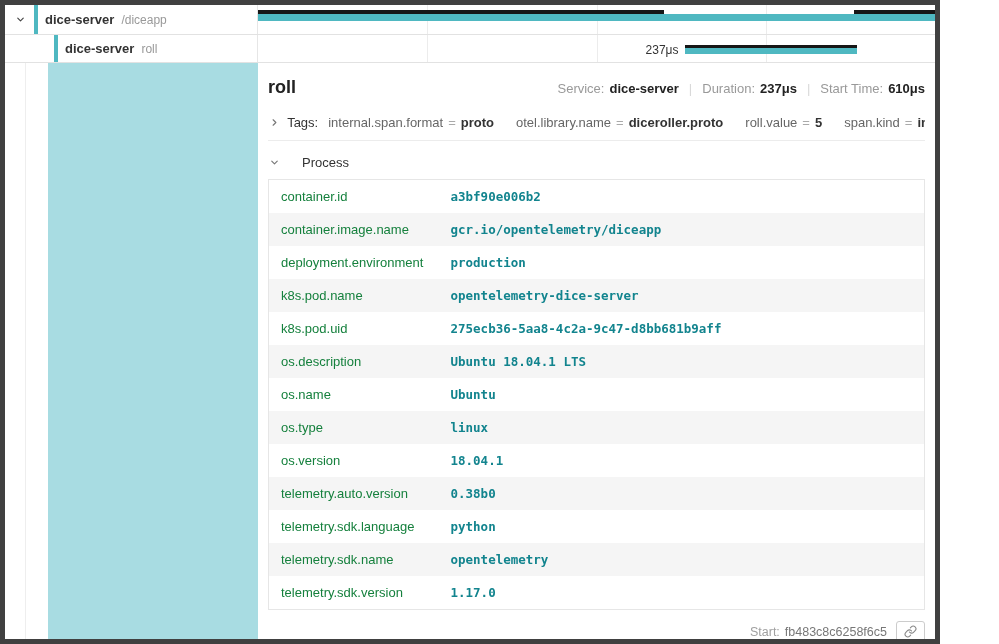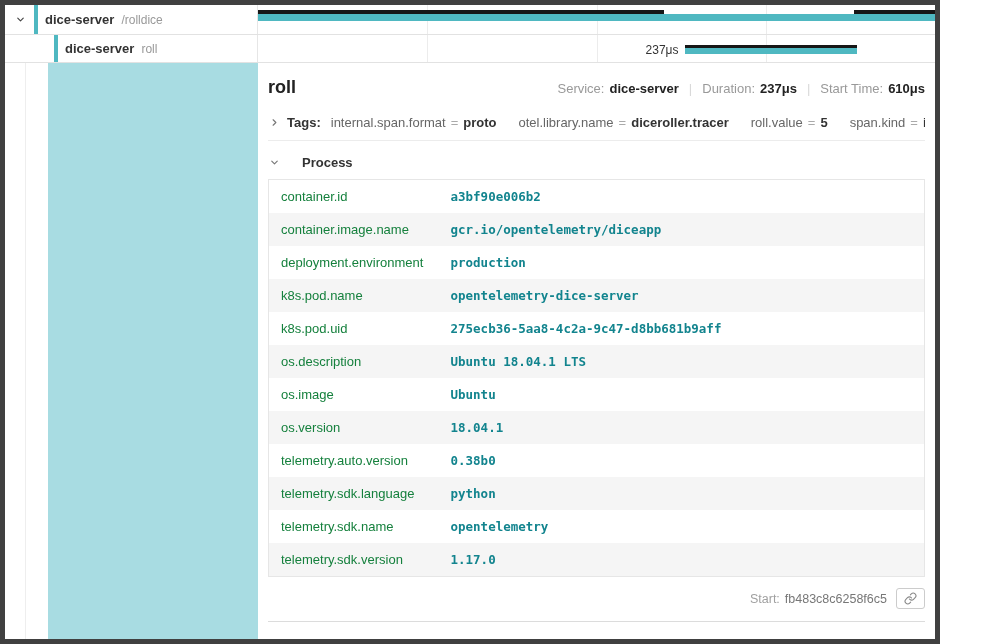--- a/index.html
+++ b/index.html
@@ -60,21 +60,21 @@
   .meta-value { color: #222; font-weight: 700; }
   .meta-sep { color: #d8d8d8; margin: 0 10px; }
 
   .tags-row {
     display: flex; align-items: center;
     margin-top: 17px; padding-bottom: 10px;
     border-bottom: 1px solid #ececec;
     cursor: pointer;
   }
   .acc-chev { width: 13px; height: 13px; display: inline-flex; align-items: center; justify-content: center; }
-  .acc-label { font-size: 13px; font-weight: 700; color: #333; margin: 0 10px 0 7px; }
+  .acc-label { font-size: 13px; font-weight: 400; color: #333; margin: 0 10px 0 7px; }
   .tags-items { display: flex; align-items: center; flex-wrap: nowrap; overflow: hidden; }
   .tag-item { display: inline-flex; align-items: center; white-space: nowrap; }
   .tag-key { font-size: 13px; color: #666; }
   .tag-eq { font-size: 13px; color: #aaa; margin: 0 5px; }
   .tag-value { font-size: 13px; color: #333; font-weight: 700; }
   .tag-sep { width: 1px; height: 14px; background: #ddd; margin: 0 11px; display: inline-block; }
 
   .process-header { display: flex; align-items: center; margin-top: 14px; cursor: pointer; gap: 14px; }
 
   .kv-table {
@@ -110,21 +110,21 @@
 
   <div class="span-row row1">
     <div class="name-col">
       <span class="chev">
         <svg width="11" height="11" viewBox="0 0 24 24" fill="none" stroke="#444" stroke-width="2.5" stroke-linecap="round" stroke-linejoin="round">
             <polyline points="6 9 12 15 18 9"></polyline>
           </svg>
       </span>
       <span class="svc-accent"></span>
       <span class="svc-name">dice-server</span>
-      <span class="op-name">/rolldice</span>
+      <span class="op-name">/diceapp</span>
     </div>
     <div class="timeline-col">
       <div class="gridline g25"></div>
       <div class="gridline g50"></div>
       <div class="gridline g75"></div>
       <div class="bar-teal" style="left: 0%; width: 100%;"></div>
     <div class="dark-seg" style="left: 0%; width: 60%;"></div>
         <div class="dark-seg" style="left: 88%; width: 12%;"></div>
       </div>
   </div>
@@ -175,21 +175,21 @@
           <span class="tags-items">
               <span class="tag-item">
                 <span class="tag-key">internal.span.format</span>
                 <span class="tag-eq">=</span>
                 <span class="tag-value">proto</span>
               </span>
               <span class="tag-sep"></span>
               <span class="tag-item">
                 <span class="tag-key">otel.library.name</span>
                 <span class="tag-eq">=</span>
-                <span class="tag-value">diceroller.tracer</span>
+                <span class="tag-value">diceroller.proto</span>
               </span>
               <span class="tag-sep"></span>
               <span class="tag-item">
                 <span class="tag-key">roll.value</span>
                 <span class="tag-eq">=</span>
                 <span class="tag-value">5</span>
               </span>
               <span class="tag-sep"></span>
               <span class="tag-item">
                 <span class="tag-key">span.kind</span>
@@ -228,22 +228,26 @@
               </tr>
               <tr class="kv-row">
                 <td class="kv-key">k8s.pod.uid</td>
                 <td class="kv-value">275ecb36-5aa8-4c2a-9c47-d8bb681b9aff</td>
               </tr>
               <tr class="kv-row">
                 <td class="kv-key">os.description</td>
                 <td class="kv-value">Ubuntu 18.04.1 LTS</td>
               </tr>
               <tr class="kv-row">
-                <td class="kv-key">os.image</td>
+                <td class="kv-key">os.name</td>
                 <td class="kv-value">Ubuntu</td>
+              </tr>
+              <tr class="kv-row">
+                <td class="kv-key">os.type</td>
+                <td class="kv-value">linux</td>
               </tr>
               <tr class="kv-row">
                 <td class="kv-key">os.version</td>
                 <td class="kv-value">18.04.1</td>
               </tr>
               <tr class="kv-row">
                 <td class="kv-key">telemetry.auto.version</td>
                 <td class="kv-value">0.38b0</td>
               </tr>
               <tr class="kv-row">

